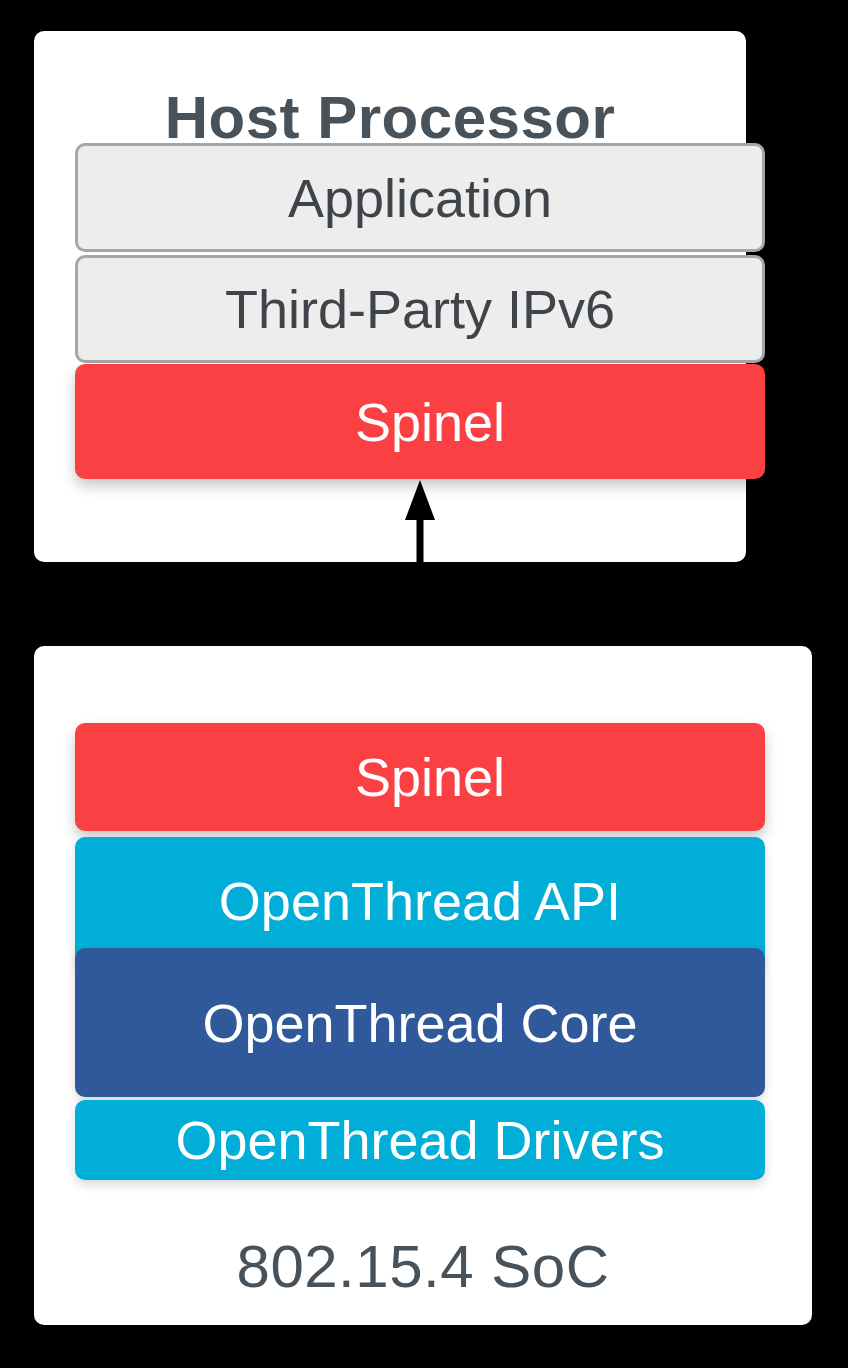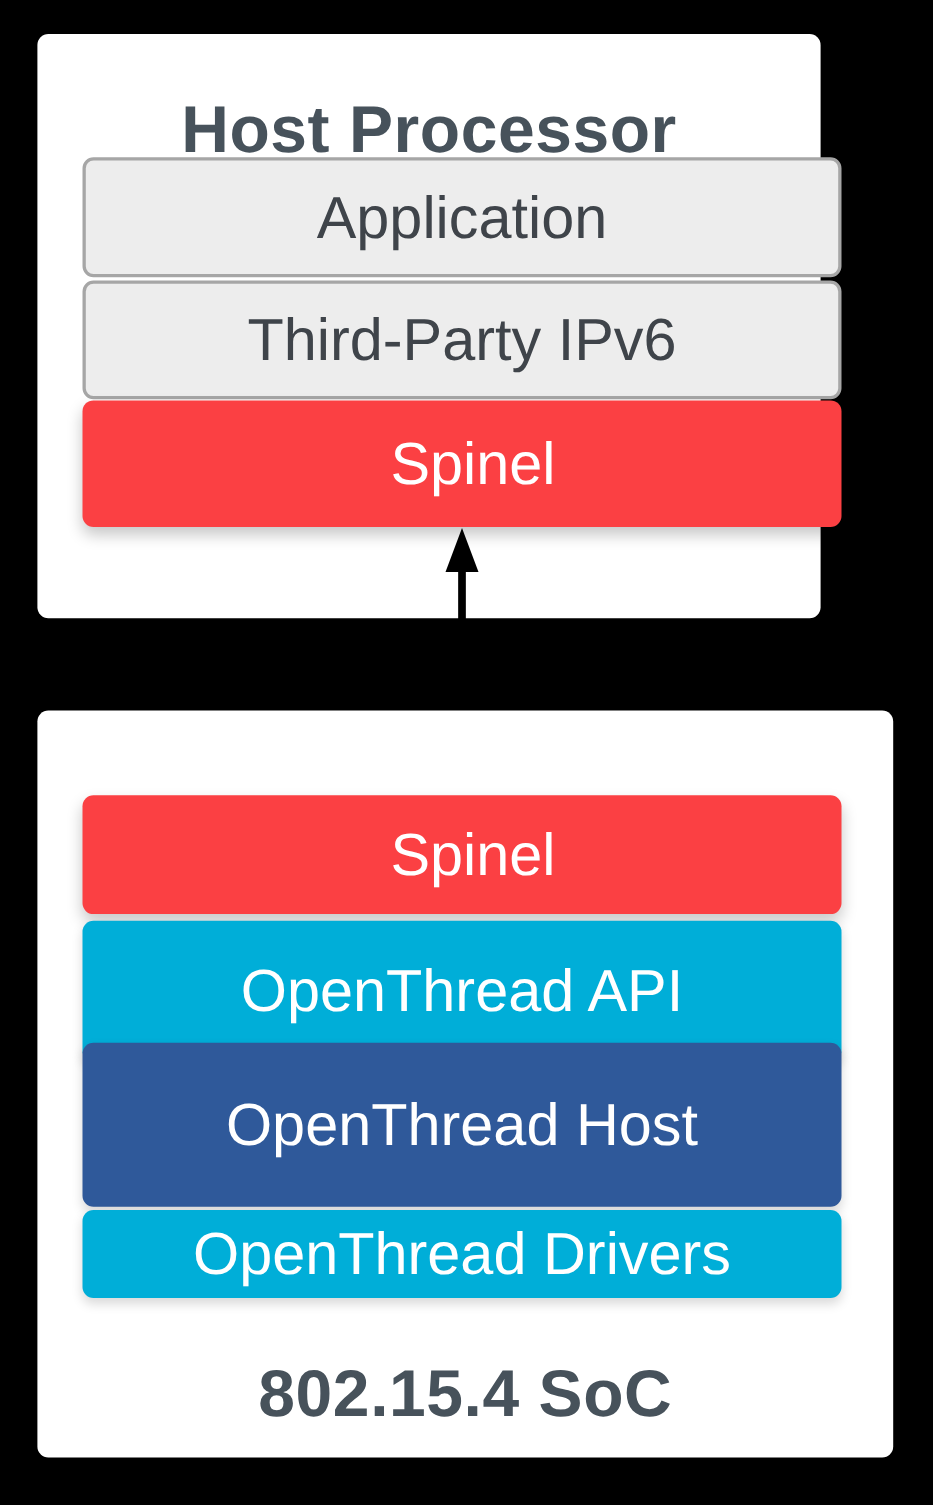--- a/index.html
+++ b/index.html
@@ -31,21 +31,21 @@
     font-weight: bold;
     color: var(--title-text, #47525B);
     letter-spacing: 0.5px;
   }
   #host-title { top: 52px; }
   #soc-caption {
     position: absolute;
     left: 0; top: 561px; right: 0; height: 118px;
     display: flex; align-items: center; justify-content: center;
     font-size: 60px;
-    font-weight: bold;
+    font-weight: normal;
     color: var(--title-text, #47525B);
     letter-spacing: 0.5px;
     text-align: right;
   }
 
   .block {
     position: absolute;
     left: 41px;
     width: 690px;
     box-sizing: border-box;
@@ -127,21 +127,21 @@
 
     <div id="soc-block-spinel" class="block red">
       <span>Spinel</span>
     </div>
 
     <div id="soc-block-api" class="block cyan">
       <span>OpenThread API</span>
     </div>
 
     <div id="soc-block-core" class="block navy">
-      <span>OpenThread Host</span>
+      <span>OpenThread Core</span>
     </div>
 
     <div id="soc-block-drivers" class="block cyan">
       <span>OpenThread Drivers</span>
     </div>
 
     <div id="soc-caption">802.15.4 SoC</div>
   </div>
 
 </div>

